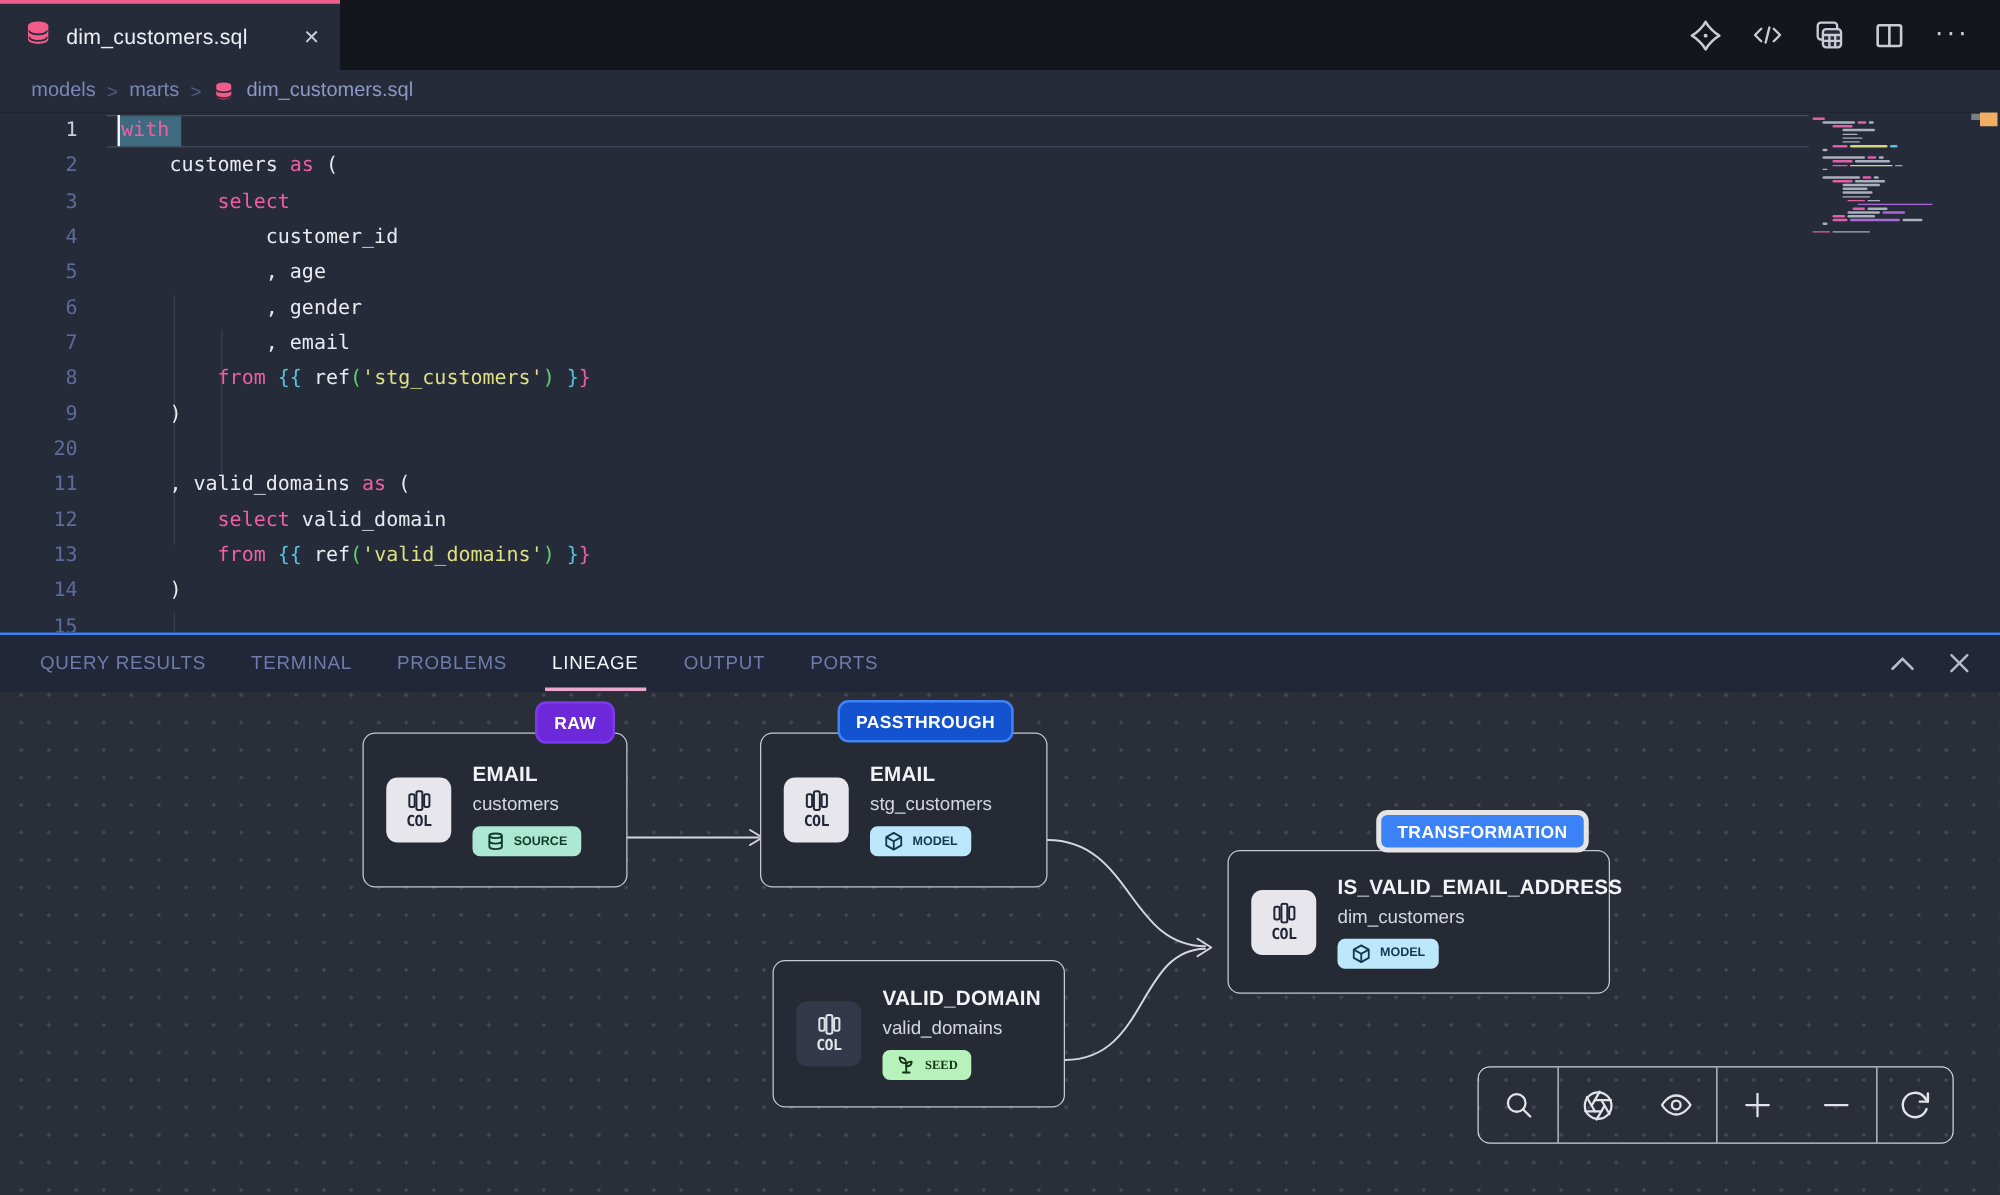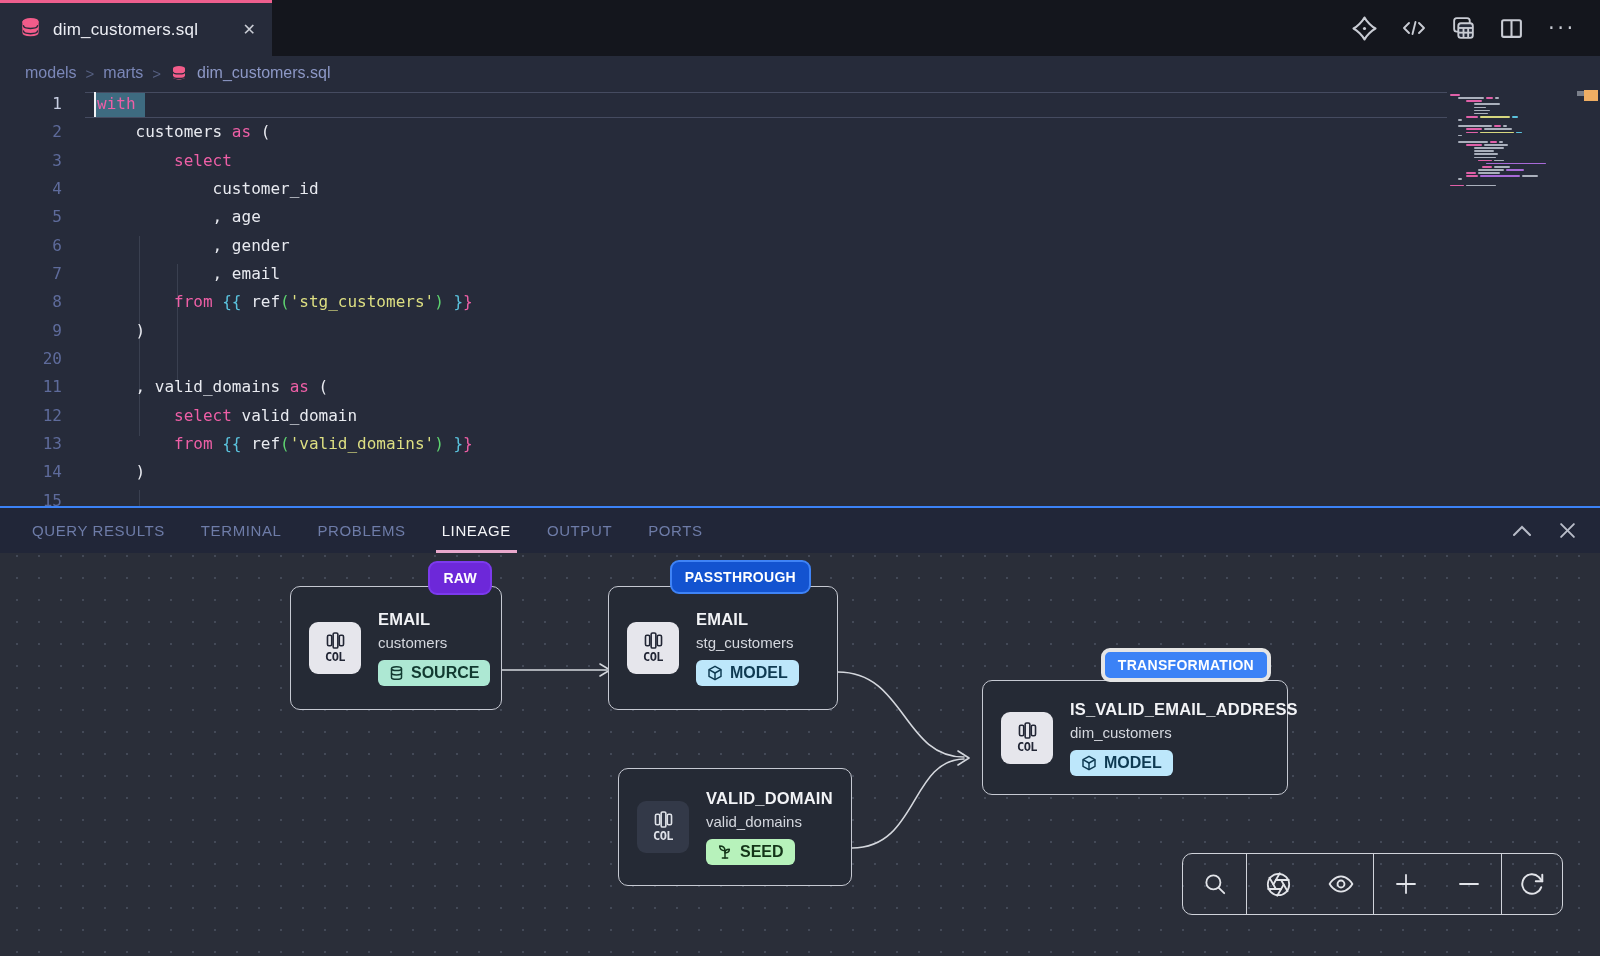--- a/index.html
+++ b/index.html
@@ -73,24 +73,24 @@
   .node-4 { left:982px; top:127px; width:306px; height:115px; }
   .chip { width:52px; height:52px; border-radius:9px; background:#e6e6ec; color:#222635;
     display:flex; flex-direction:column; align-items:center; justify-content:center; gap:1px; flex:none; }
   .chip .chip-label { font-size:12px; font-weight:bold; font-family:"DejaVu Sans Mono",monospace; letter-spacing:-.5px; }
   .chip.dark { background:#333948; color:#dfe2e8; }
   .chip svg { display:block; }
   .node-text { display:flex; flex-direction:column; align-items:flex-start; }
   .node-title { color:#f2f3f6; font-size:16.5px; font-weight:bold; letter-spacing:.2px; }
   .node-sub { color:#d4d7de; font-size:15px; margin-top:5px; }
   .tag { margin-top:9px; display:inline-flex; align-items:center; gap:7px; border-radius:6px;
-    padding:4px 11px; font-size:16px; font-weight:bold; }
+    padding:4px 11px; font-size:10px; font-weight:bold; }
   .tag-source { background:#ade8d3; color:#123a30; }
   .tag-model  { background:#bde7fb; color:#0e3a52; }
-  .tag-seed   { background:#b7f2bb; color:#143418; }
+  .tag-seed   { background:#b7f2bb; color:#143418;font-family:Liberation Serif, serif; }
   .badge { position:absolute; top:-26px; height:34px; display:flex; align-items:center;
     border-radius:9px; padding:0 13px; color:#fff; font-size:14px; font-weight:bold; letter-spacing:.3px; }
   .badge-raw { right:9px; background:#6d28d9; border:2px solid #7c3aed;text-align:right; }
   .badge-passthrough { right:26px; top:-27px; background:#1353d0; border:2px solid #3f83f6; }
   .badge-transformation { right:16px; top:-33px; background:#3b82f6; border:4px solid #e5e5e5; }
 
   
   .ltoolbar { position:absolute; left:1182px; top:300px; width:381px; height:62px;
     border:1.5px solid #d0d3da; border-radius:10px; display:flex; align-items:stretch; color:#e2e4e9; }
   .lt-sec { display:flex; align-items:center; justify-content:space-around; flex:none; }

